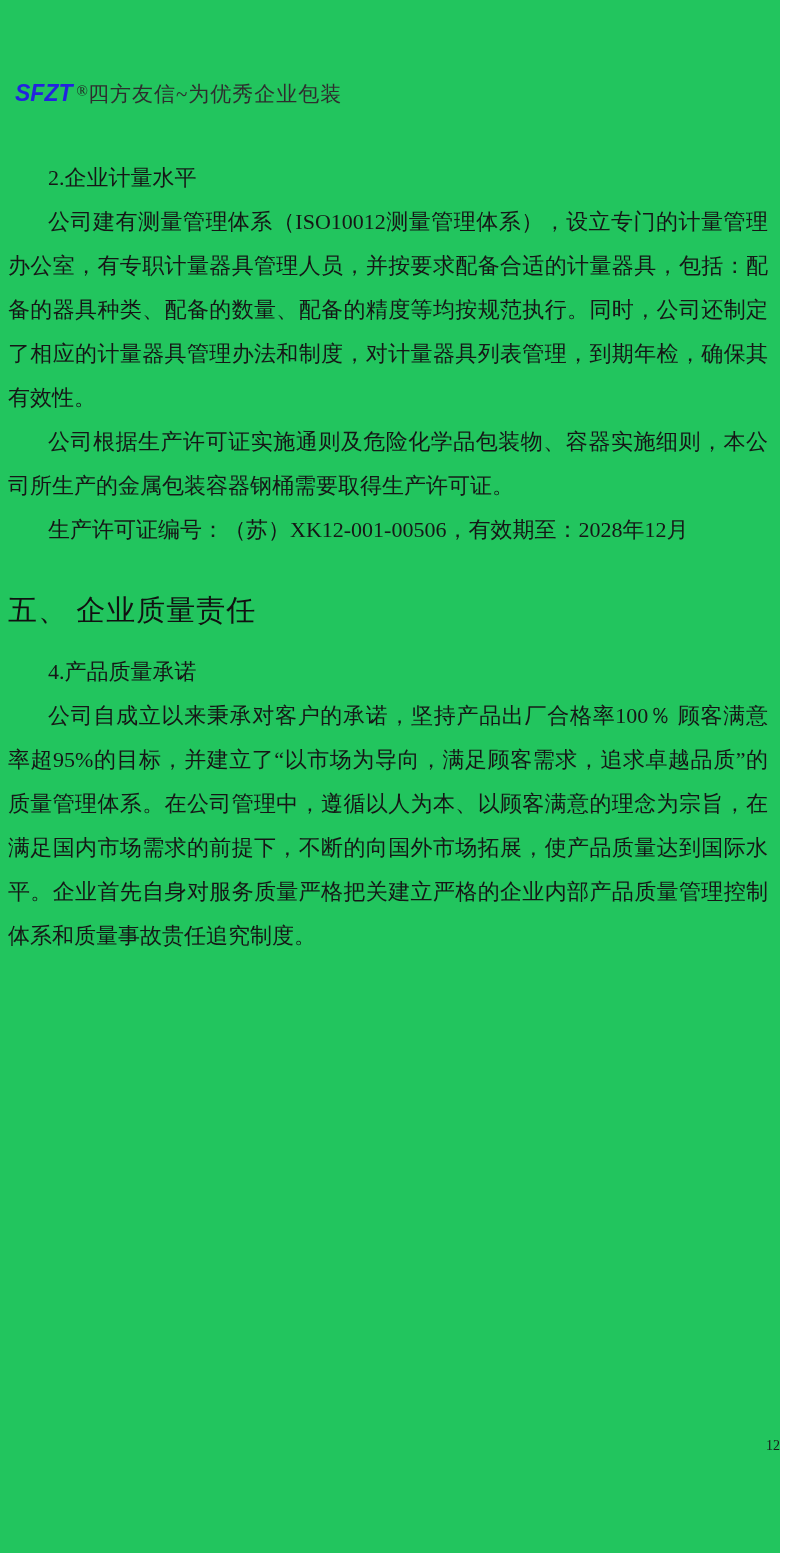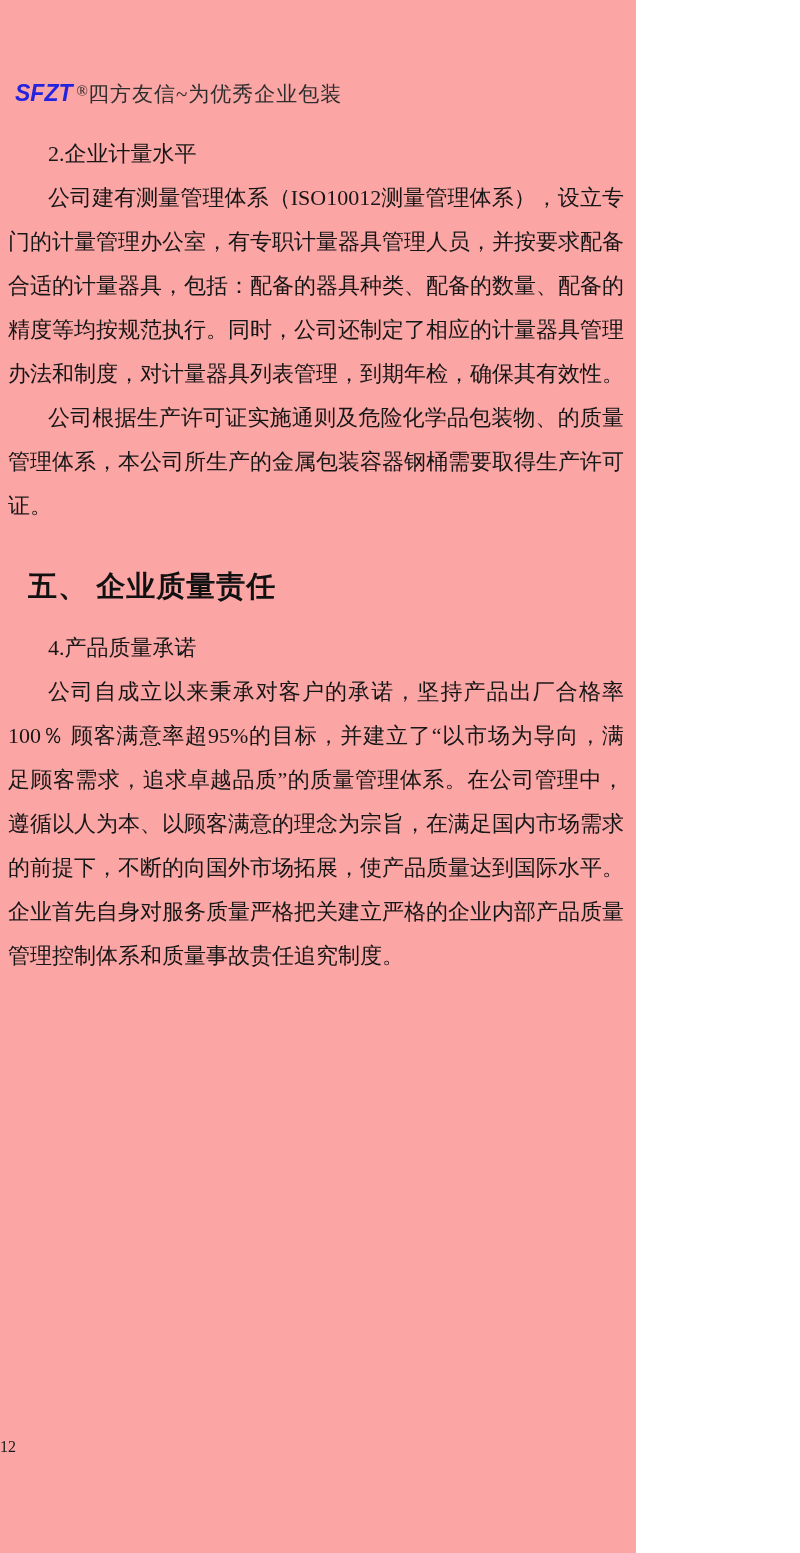--- a/index.html
+++ b/index.html
@@ -1,19 +1,19 @@
 <!DOCTYPE html>
 <html><head>
 <meta charset="utf-8">
 <style>
   html,body{margin:0;padding:0;background:#ffffff;}
   .page{
     position:relative;
-    width:636px;height:1553px;
-    background:#fca5a5;
+    width:780px;height:1553px;
+    background:#22c55e;
     font-family:"Liberation Serif","DejaVu Serif",serif;
     color:#1a1a1a;
     overflow:hidden;
   }
   .doc-header{
     position:absolute;
     left:15px;top:78px;
     white-space:nowrap;
     font-size:21px;
     line-height:26px;
@@ -32,62 +32,63 @@
     vertical-align:5px;
     margin-left:4px;
   }
   .tagline{
     color:#2e2e2e;
     font-size:21px;
     letter-spacing:1px;
   }
   .content{
     position:absolute;
-    left:8px;right:12px;top:132px;
+    left:8px;right:12px;top:156px;
     font-size:22px;
     line-height:44px;
     text-align:justify;
     text-justify:inter-ideograph;
     color:#161616;
   }
   .content p{margin:0;}
   .para{text-indent:40px;}
   .subhead{text-indent:40px;}
   .section-title{
     font-size:29px;
-    font-weight:bold;
+    font-weight:normal;
     line-height:48px;
-    margin:34px 0 16px 20px;
+    margin:34px 0 16px 0;
     text-align:left;
     color:#111111;
     letter-spacing:1px;
   }
   .gap-top{margin-top:20px;}
   .page-number{
     position:absolute;
     top:1438px;left:0;
     width:100%;
-    text-align:left;
-    font-size:16px;
+    text-align:right;
+    font-size:14px;
     color:#1a1a1a;
   }
 </style>
 </head>
 <body>
 
 <div class="page">
 
   <div class="doc-header">
     <span class="brand">SFZT</span><span class="regmark">®</span><span class="tagline">四方友信~为优秀企业包装</span>
   </div>
 
   <div class="content">
     <p class="subhead">2.企业计量水平</p>
     <p class="para">公司建有测量管理体系（ISO10012测量管理体系），设立专门的计量管理办公室，有专职计量器具管理人员，并按要求配备合适的计量器具，包括：配备的器具种类、配备的数量、配备的精度等均按规范执行。同时，公司还制定了相应的计量器具管理办法和制度，对计量器具列表管理，到期年检，确保其有效性。</p>
-    <p class="para">公司根据生产许可证实施通则及危险化学品包装物、的质量管理体系，本公司所生产的金属包装容器钢桶需要取得生产许可证。</p>
+    <p class="para">公司根据生产许可证实施通则及危险化学品包装物、容器实施细则，本公司所生产的金属包装容器钢桶需要取得生产许可证。</p>
+    <p class="para">生产许可证编号：（苏）XK12-001-00506，有效期至：2028年12月</p>
     <h1 class="section-title">五、 企业质量责任</h1>
     <p class="subhead">4.产品质量承诺</p>
     <p class="para">公司自成立以来秉承对客户的承诺，坚持产品出厂合格率100％ 顾客满意率超95%的目标，并建立了“以市场为导向，满足顾客需求，追求卓越品质”的质量管理体系。在公司管理中，遵循以人为本、以顾客满意的理念为宗旨，在满足国内市场需求的前提下，不断的向国外市场拓展，使产品质量达到国际水平。企业首先自身对服务质量严格把关建立严格的企业内部产品质量管理控制体系和质量事故贵任追究制度。</p>
   </div>
 
   <div class="page-number">12</div>
 
 </div>
 
 </body></html>

